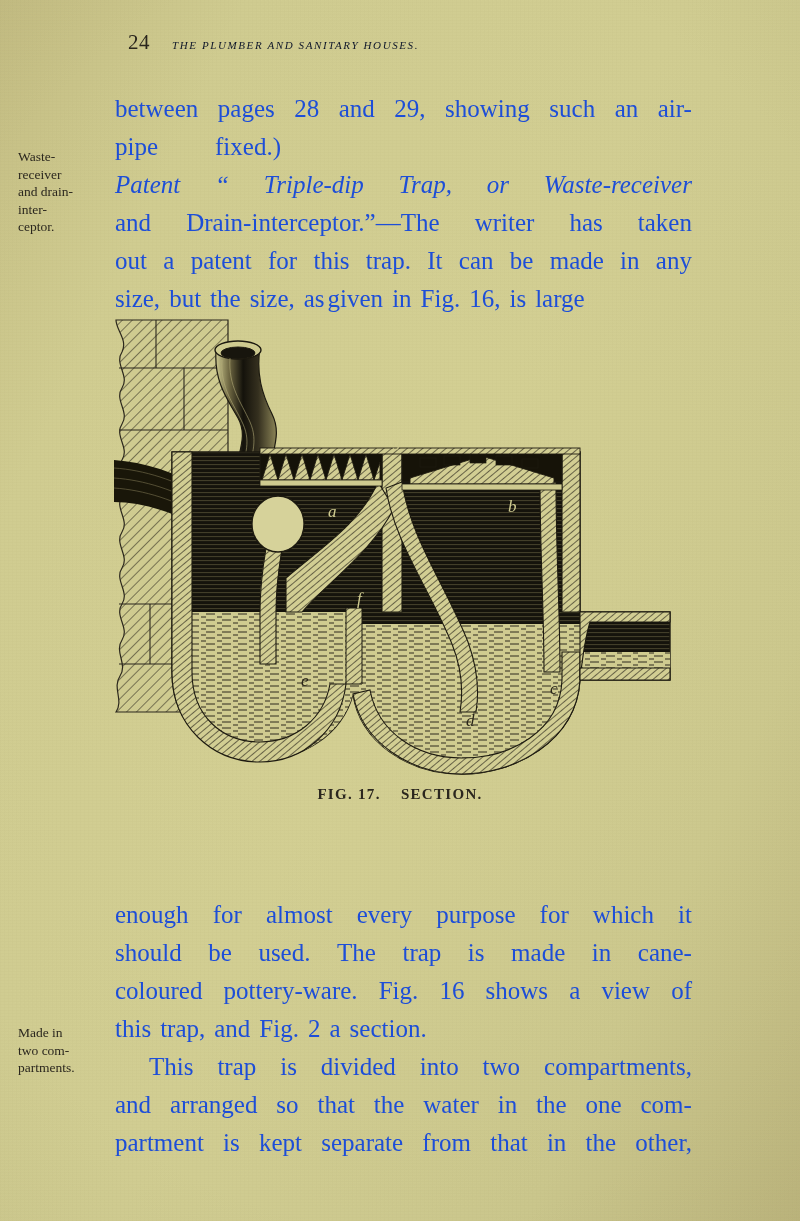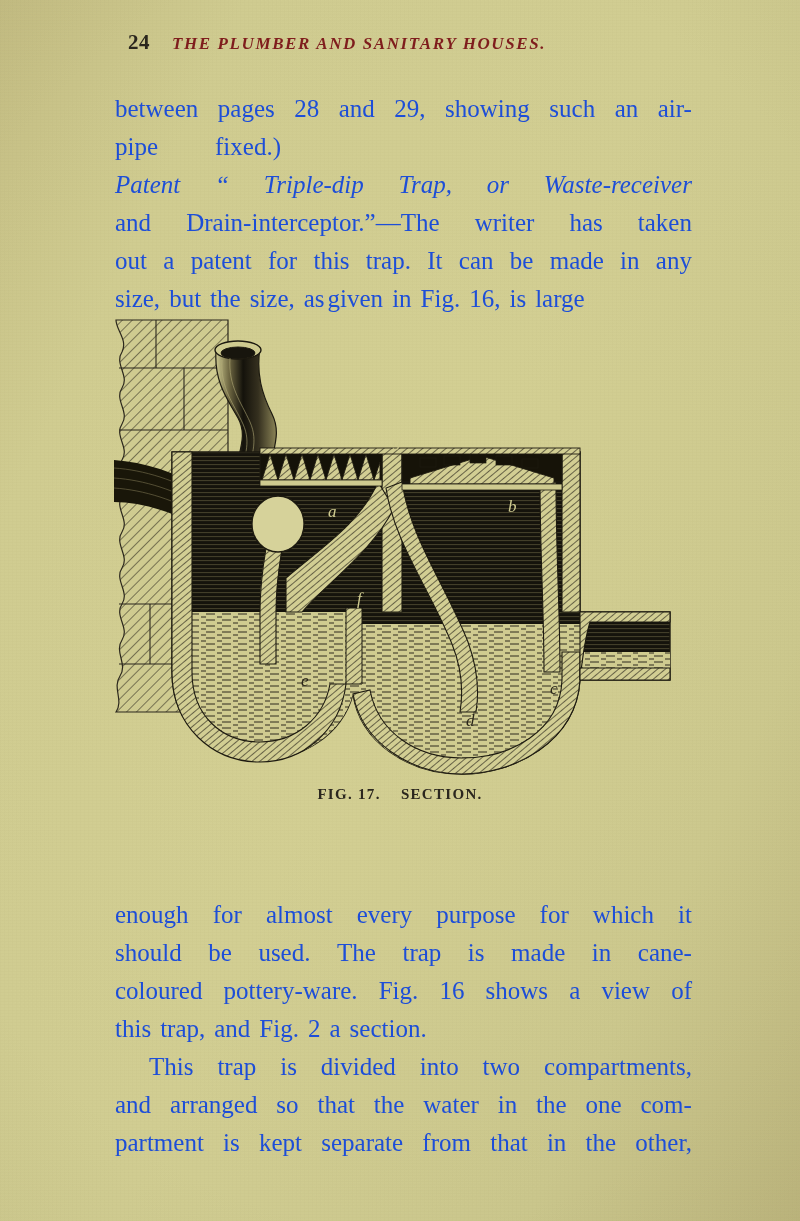--- a/index.html
+++ b/index.html
@@ -25,29 +25,29 @@
     background-image:
       repeating-linear-gradient(0deg, rgba(120,112,70,.10) 0 1px, rgba(0,0,0,0) 1px 3px),
       repeating-linear-gradient(90deg, rgba(120,112,70,.08) 0 1px, rgba(0,0,0,0) 1px 4px);
     pointer-events:none;
   }
   .content{position:absolute;inset:0;}
 
   
   .runhead{
     position:absolute;left:0;top:30px;width:800px;
-    display:flex;align-items:baseline;font-weight:bold;
+    display:flex;align-items:baseline;
   }
   .folio{
     width:150px;text-align:right;padding-right:22px;
     font-size:21px;letter-spacing:.5px;color:#2a261d;
   }
   .runtitle{
-    font-style:italic;font-size:17px;letter-spacing:1.6px;
-    color:#7f1d1d;white-space:nowrap;text-align:right;
+    font-style:italic;font-size:11px;letter-spacing:1.6px;
+    color:#0f172a;white-space:nowrap;text-align:right;
   }
 
   
   .col{
     position:absolute;left:115px;width:577px;
     font-size:25px;line-height:38px;
     text-align:justify;
     color:#1d4ed8;
   }
   .col.top{top:90px;}
@@ -93,20 +93,27 @@
 <div class="page"></div>
 <div class="grain"></div>
 
 <div class="content">
 
   <div class="runhead">
     <div class="folio">24</div>
     <div class="runtitle">THE PLUMBER AND SANITARY HOUSES.</div>
   </div>
 
+  <div class="marginnote one">
+    <div>Waste-</div>
+    <div>receiver</div>
+    <div>and drain-</div>
+    <div>inter-</div>
+    <div>ceptor.</div>
+  </div>
 
   <div class="col top">
     <p>
       <span class="line">
           <span>between</span>
           <span>pages</span>
           <span>28</span>
           <span>and</span>
           <span>29,</span>
           <span>showing</span>
@@ -330,20 +337,25 @@
       </g>
     </svg>
 
     <figcaption>
       <span class="sc">FIG. 17.</span>
       &nbsp;&nbsp;
       <span class="sc">SECTION.</span>
     </figcaption>
   </figure>
 
+  <div class="marginnote two">
+    <div>Made in</div>
+    <div>two com-</div>
+    <div>partments.</div>
+  </div>
 
   <div class="col bottom">
     <p>
       <span class="line">
           <span>enough</span>
           <span>for</span>
           <span>almost</span>
           <span>every</span>
           <span>purpose</span>
           <span>for</span>

